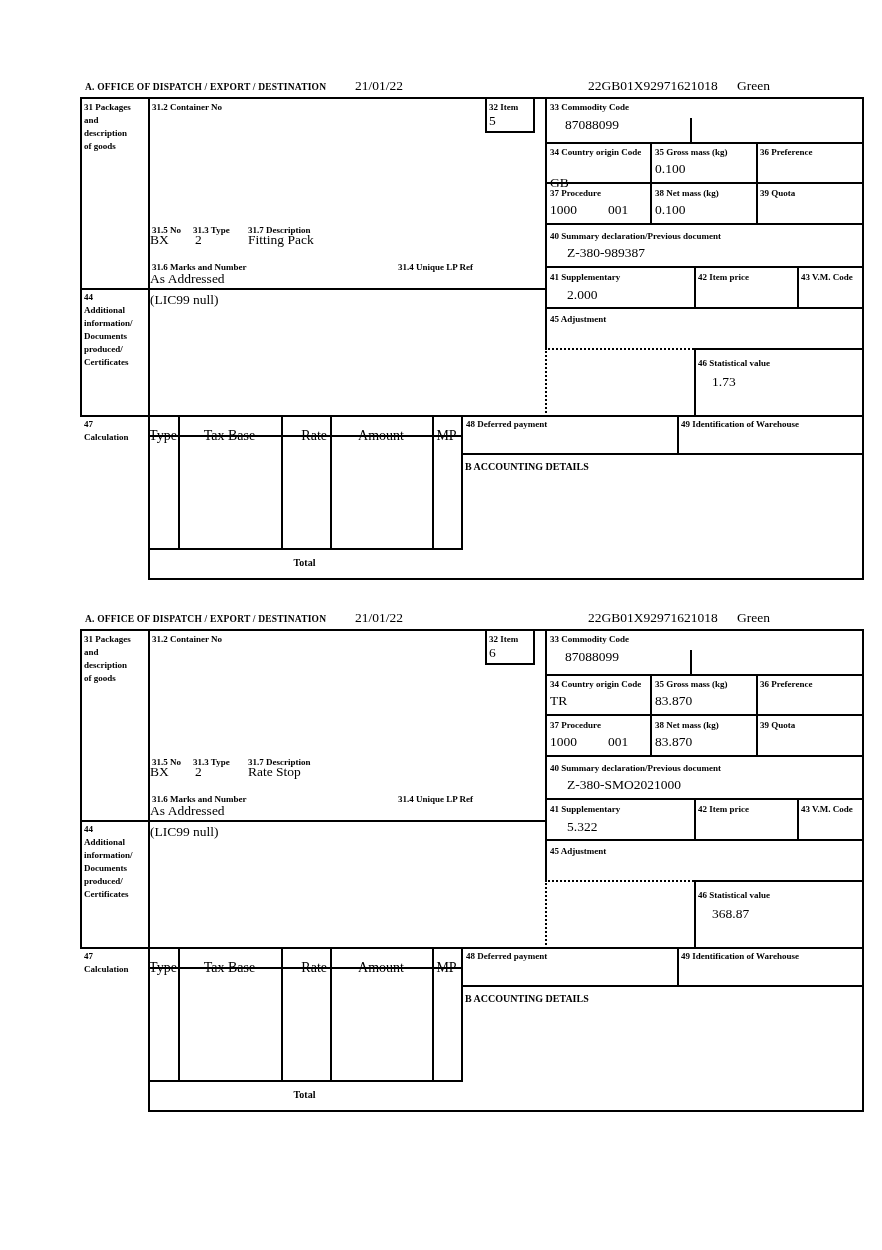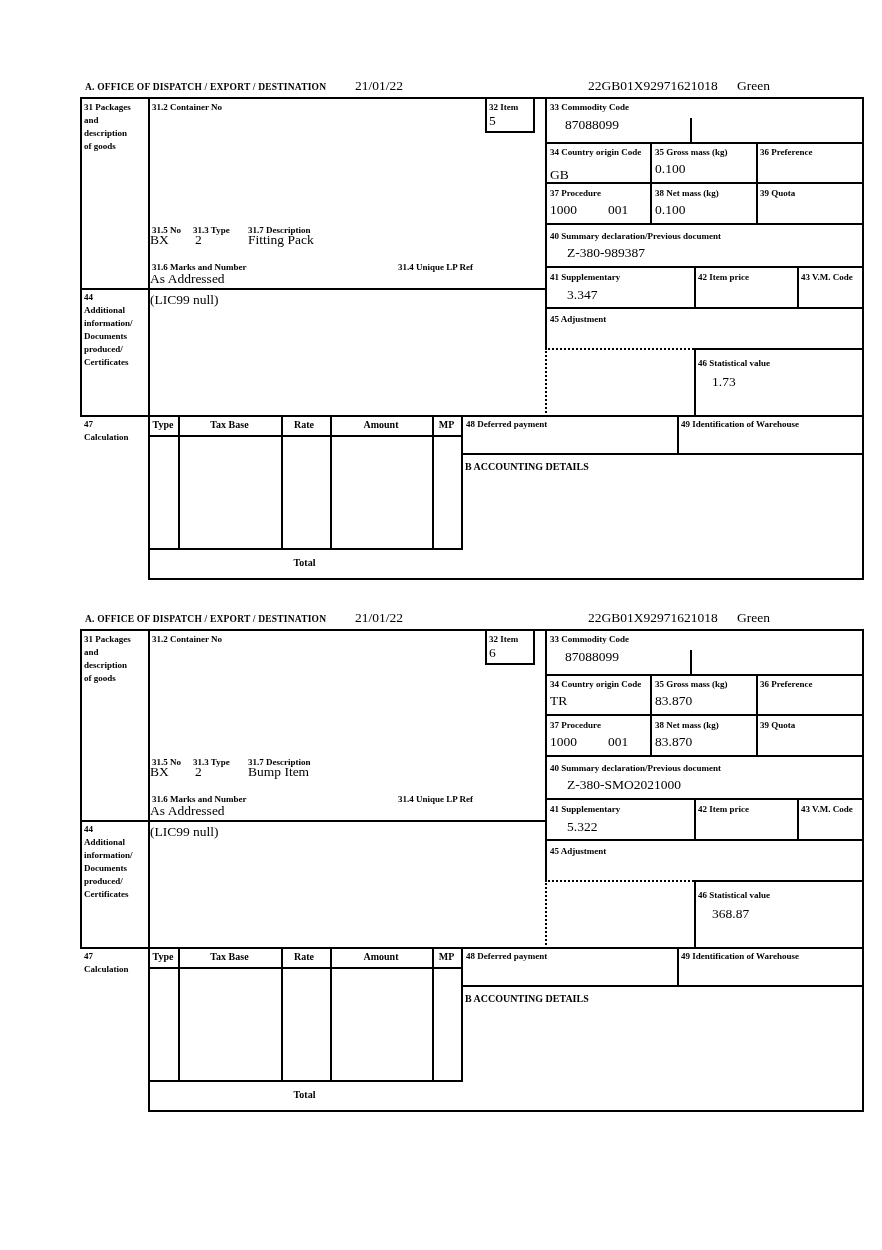--- a/index.html
+++ b/index.html
@@ -15,23 +15,23 @@
   .hl{position:absolute;height:2px;background:#000;}
   .vl{position:absolute;width:2px;background:#000;}
   .hdot{position:absolute;height:0;border-top:2px dotted #000;}
   .vdot{position:absolute;width:0;border-left:2px dotted #000;}
   .lbl{position:absolute;font-size:9px;font-weight:bold;line-height:13px;white-space:pre-line;}
   .val{position:absolute;font-size:13.5px;line-height:15px;white-space:pre;}
   .hdr-label{position:absolute;left:5px;top:7px;font-size:9.5px;font-weight:bold;letter-spacing:.2px;}
   .hdr-date{position:absolute;left:275px;top:3px;font-size:13.5px;}
   .hdr-ref{position:absolute;left:508px;top:3px;font-size:13.5px;}
   .hdr-status{position:absolute;left:657px;top:3px;font-size:13.5px;}
-  .colhdr{position:absolute;top:344px;font-size:10px;font-weight:bold;}
+  .colhdr{position:absolute;top:353px;font-size:14px;font-weight:normal;}
   .center{text-align:center;}
-  .right{text-align:center;}
+  .right{text-align:right;}
   .acct{position:absolute;font-size:10px;font-weight:bold;}
   .total{position:absolute;left:68px;width:313px;top:482px;font-size:10px;font-weight:bold;text-align:center;}
 </style>
 </head>
 <body>
 
 <div class="section" style="top: 75px;">
 
   <div class="hdr-label">A.  OFFICE OF DISPATCH / EXPORT / DESTINATION</div>
   <div class="hdr-date">21/01/22</div>
@@ -112,31 +112,31 @@
 
   <div class="colhdr center" style="left:68px;width:30px;">Type</div>
   <div class="colhdr center" style="left:98px;width:103px;">Tax Base</div>
   <div class="colhdr right" style="left:201px;width:46px;">Rate</div>
   <div class="colhdr center" style="left:250px;width:102px;">Amount</div>
   <div class="colhdr center" style="left:352px;width:29px;">MP</div>
   <div class="total">Total</div>
 
   <div class="val" style="left:409px;top:38px;">5</div>
   <div class="val" style="left:485px;top:42px;">87088099</div>
-  <div class="val" style="left:470px;top:92px;">GB</div>
+  <div class="val" style="left:470px;top:100px;">GB</div>
   <div class="val" style="left:575px;top:86px;">0.100</div>
   <div class="val" style="left:470px;top:127px;">1000</div>
   <div class="val" style="left:528px;top:127px;">001</div>
   <div class="val" style="left:575px;top:127px;">0.100</div>
   <div class="val" style="left:70px;top:157px;">BX</div>
   <div class="val" style="left:115px;top:157px;">2</div>
   <div class="val" style="left:168px;top:157px;font-family:Liberation Serif, serif;">Fitting Pack</div>
   <div class="val" style="left:70px;top:196px;">As Addressed</div>
   <div class="val" style="left:487px;top:170px;">Z-380-989387</div>
-  <div class="val" style="left:487px;top:212px;">3.347</div>
+  <div class="val" style="left:487px;top:212px;">2.000</div>
   <div class="val" style="left:70px;top:217px;">(LIC99 null)</div>
   <div class="val" style="left:632px;top:299px;">1.73</div>
 
 </div>
 
 <div class="section" style="top: 607px;">
 
   <div class="hdr-label">A.  OFFICE OF DISPATCH / EXPORT / DESTINATION</div>
   <div class="hdr-date">21/01/22</div>
   <div class="hdr-ref">22GB01X92971621018</div>
@@ -223,20 +223,20 @@
 
   <div class="val" style="left:409px;top:38px;">6</div>
   <div class="val" style="left:485px;top:42px;">87088099</div>
   <div class="val" style="left:470px;top:86px;">TR</div>
   <div class="val" style="left:575px;top:86px;">83.870</div>
   <div class="val" style="left:470px;top:127px;">1000</div>
   <div class="val" style="left:528px;top:127px;">001</div>
   <div class="val" style="left:575px;top:127px;">83.870</div>
   <div class="val" style="left:70px;top:157px;">BX</div>
   <div class="val" style="left:115px;top:157px;">2</div>
-  <div class="val" style="left:168px;top:157px;">Bump Item</div>
+  <div class="val" style="left:168px;top:157px;">Rate Stop</div>
   <div class="val" style="left:70px;top:196px;">As Addressed</div>
   <div class="val" style="left:487px;top:170px;">Z-380-SMO2021000</div>
   <div class="val" style="left:487px;top:212px;">5.322</div>
   <div class="val" style="left:70px;top:217px;">(LIC99 null)</div>
   <div class="val" style="left:632px;top:299px;">368.87</div>
 
 </div>
 
 </body></html>

